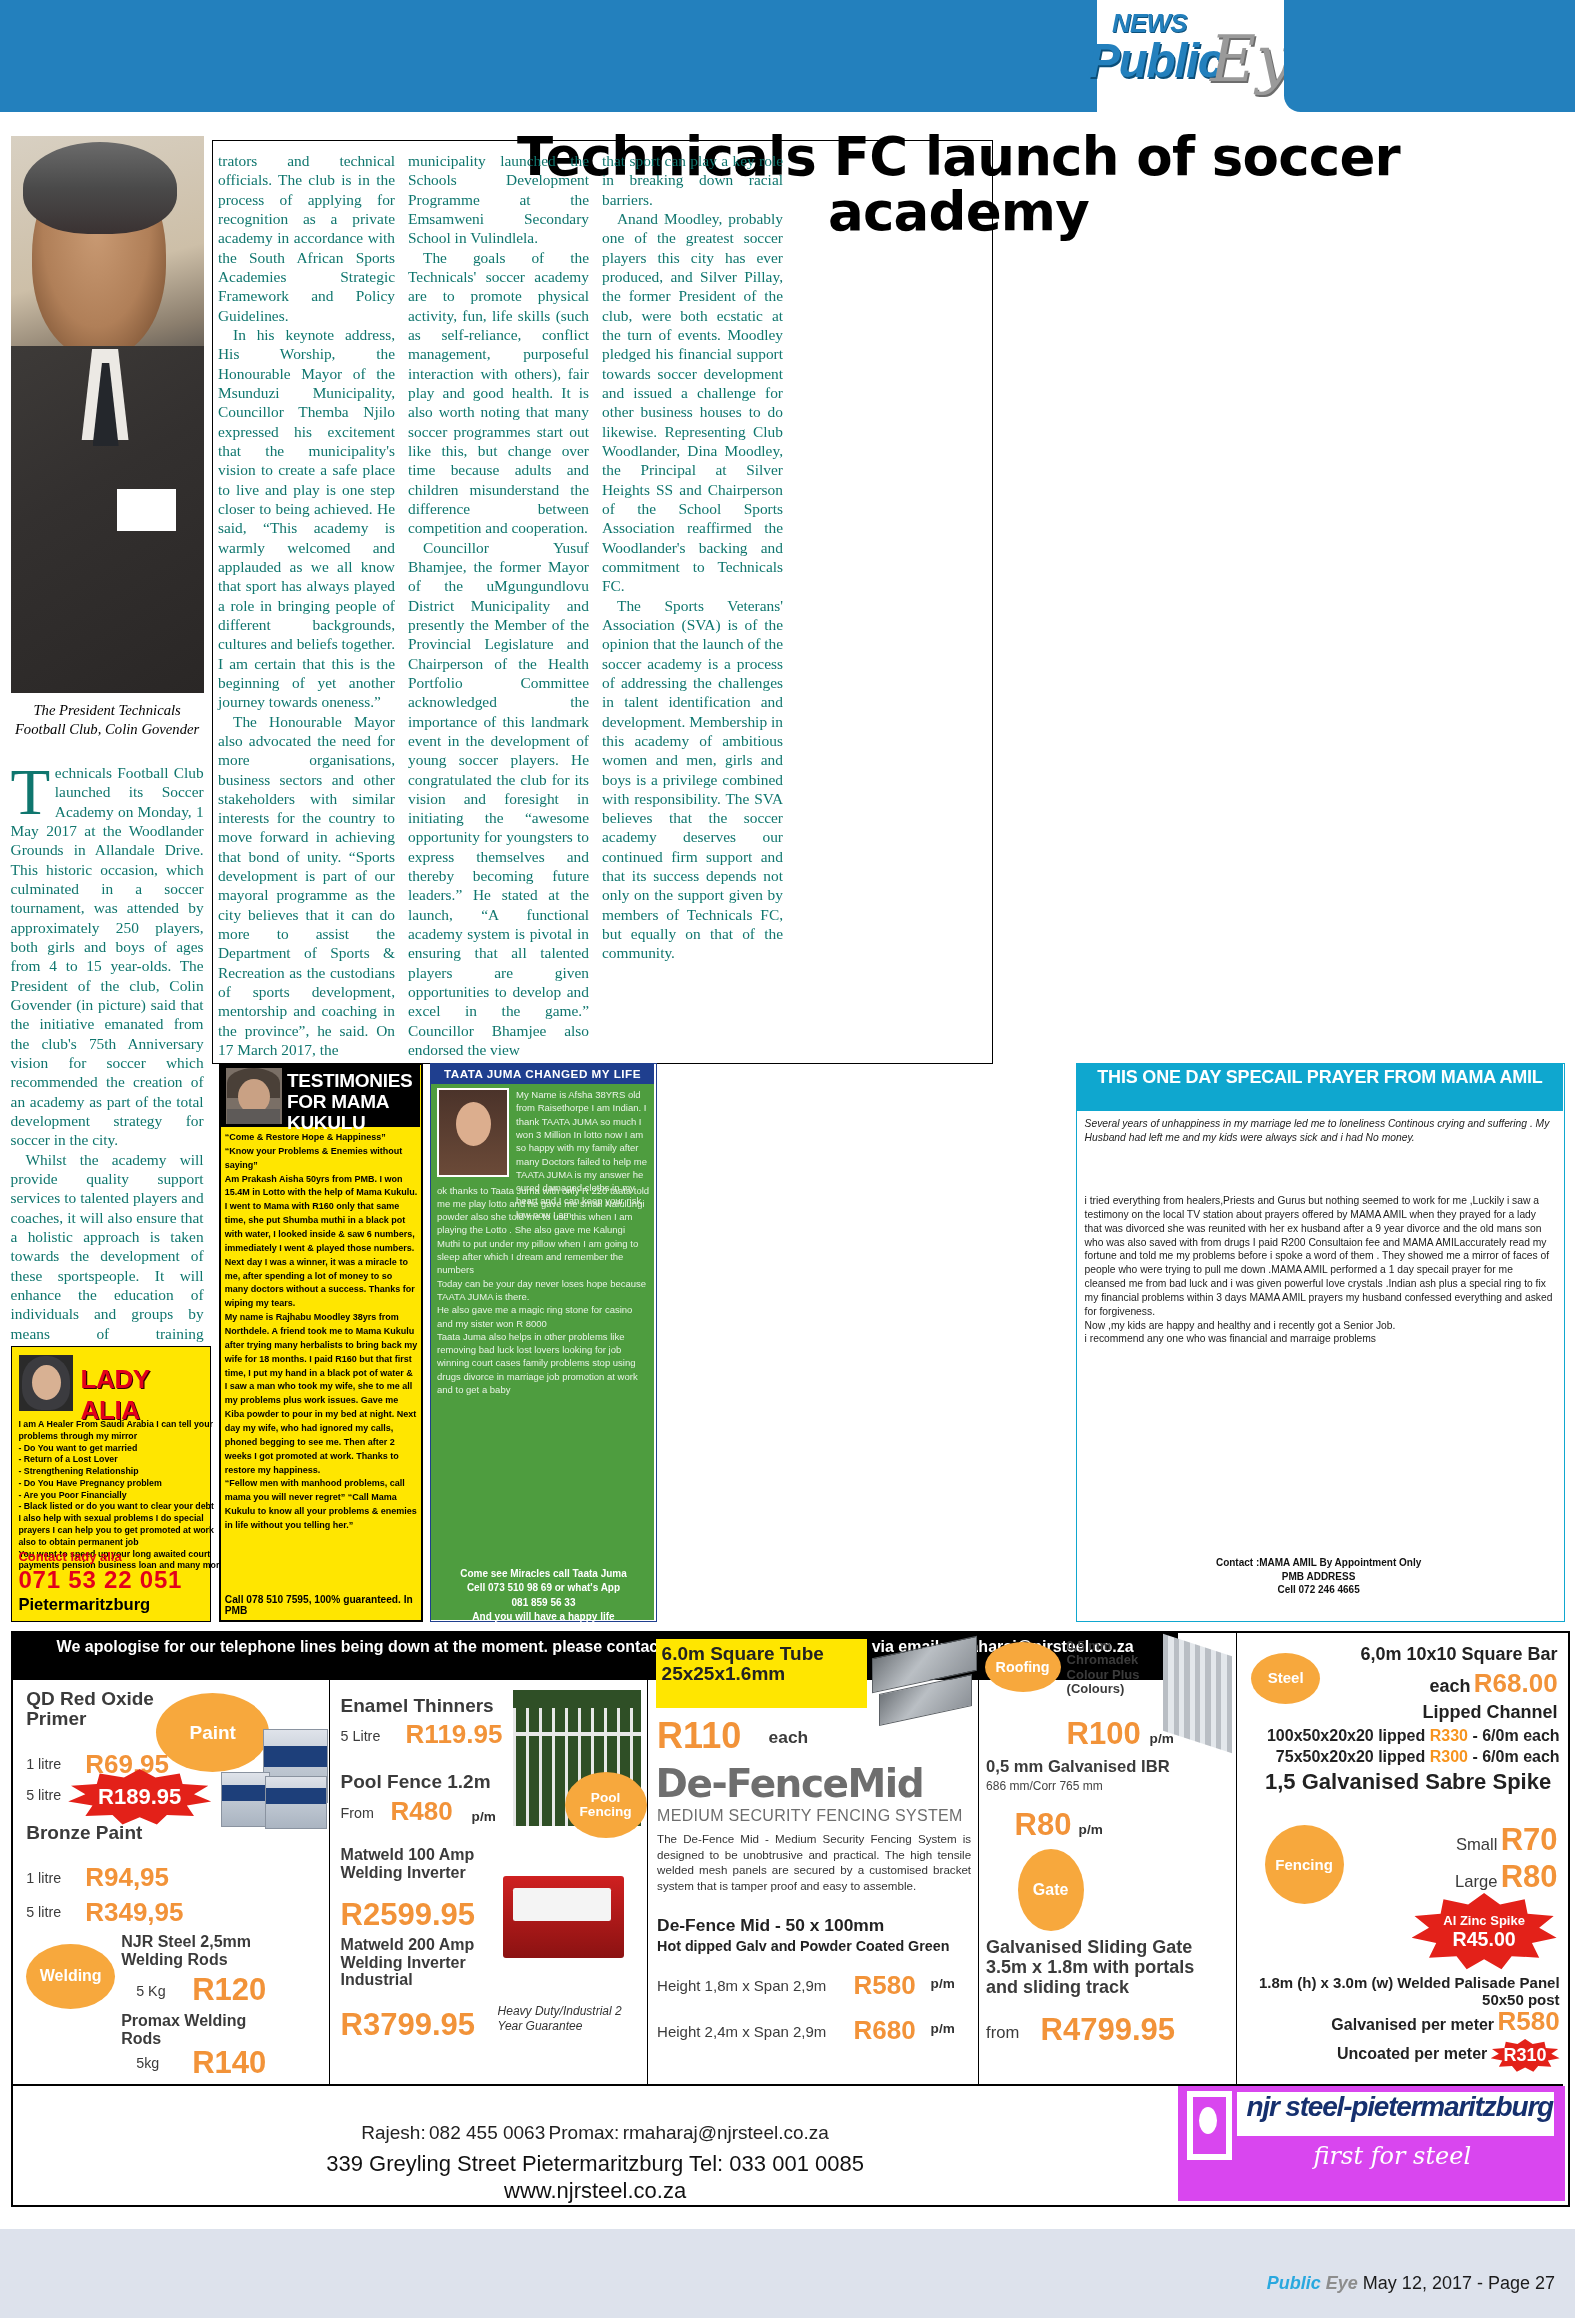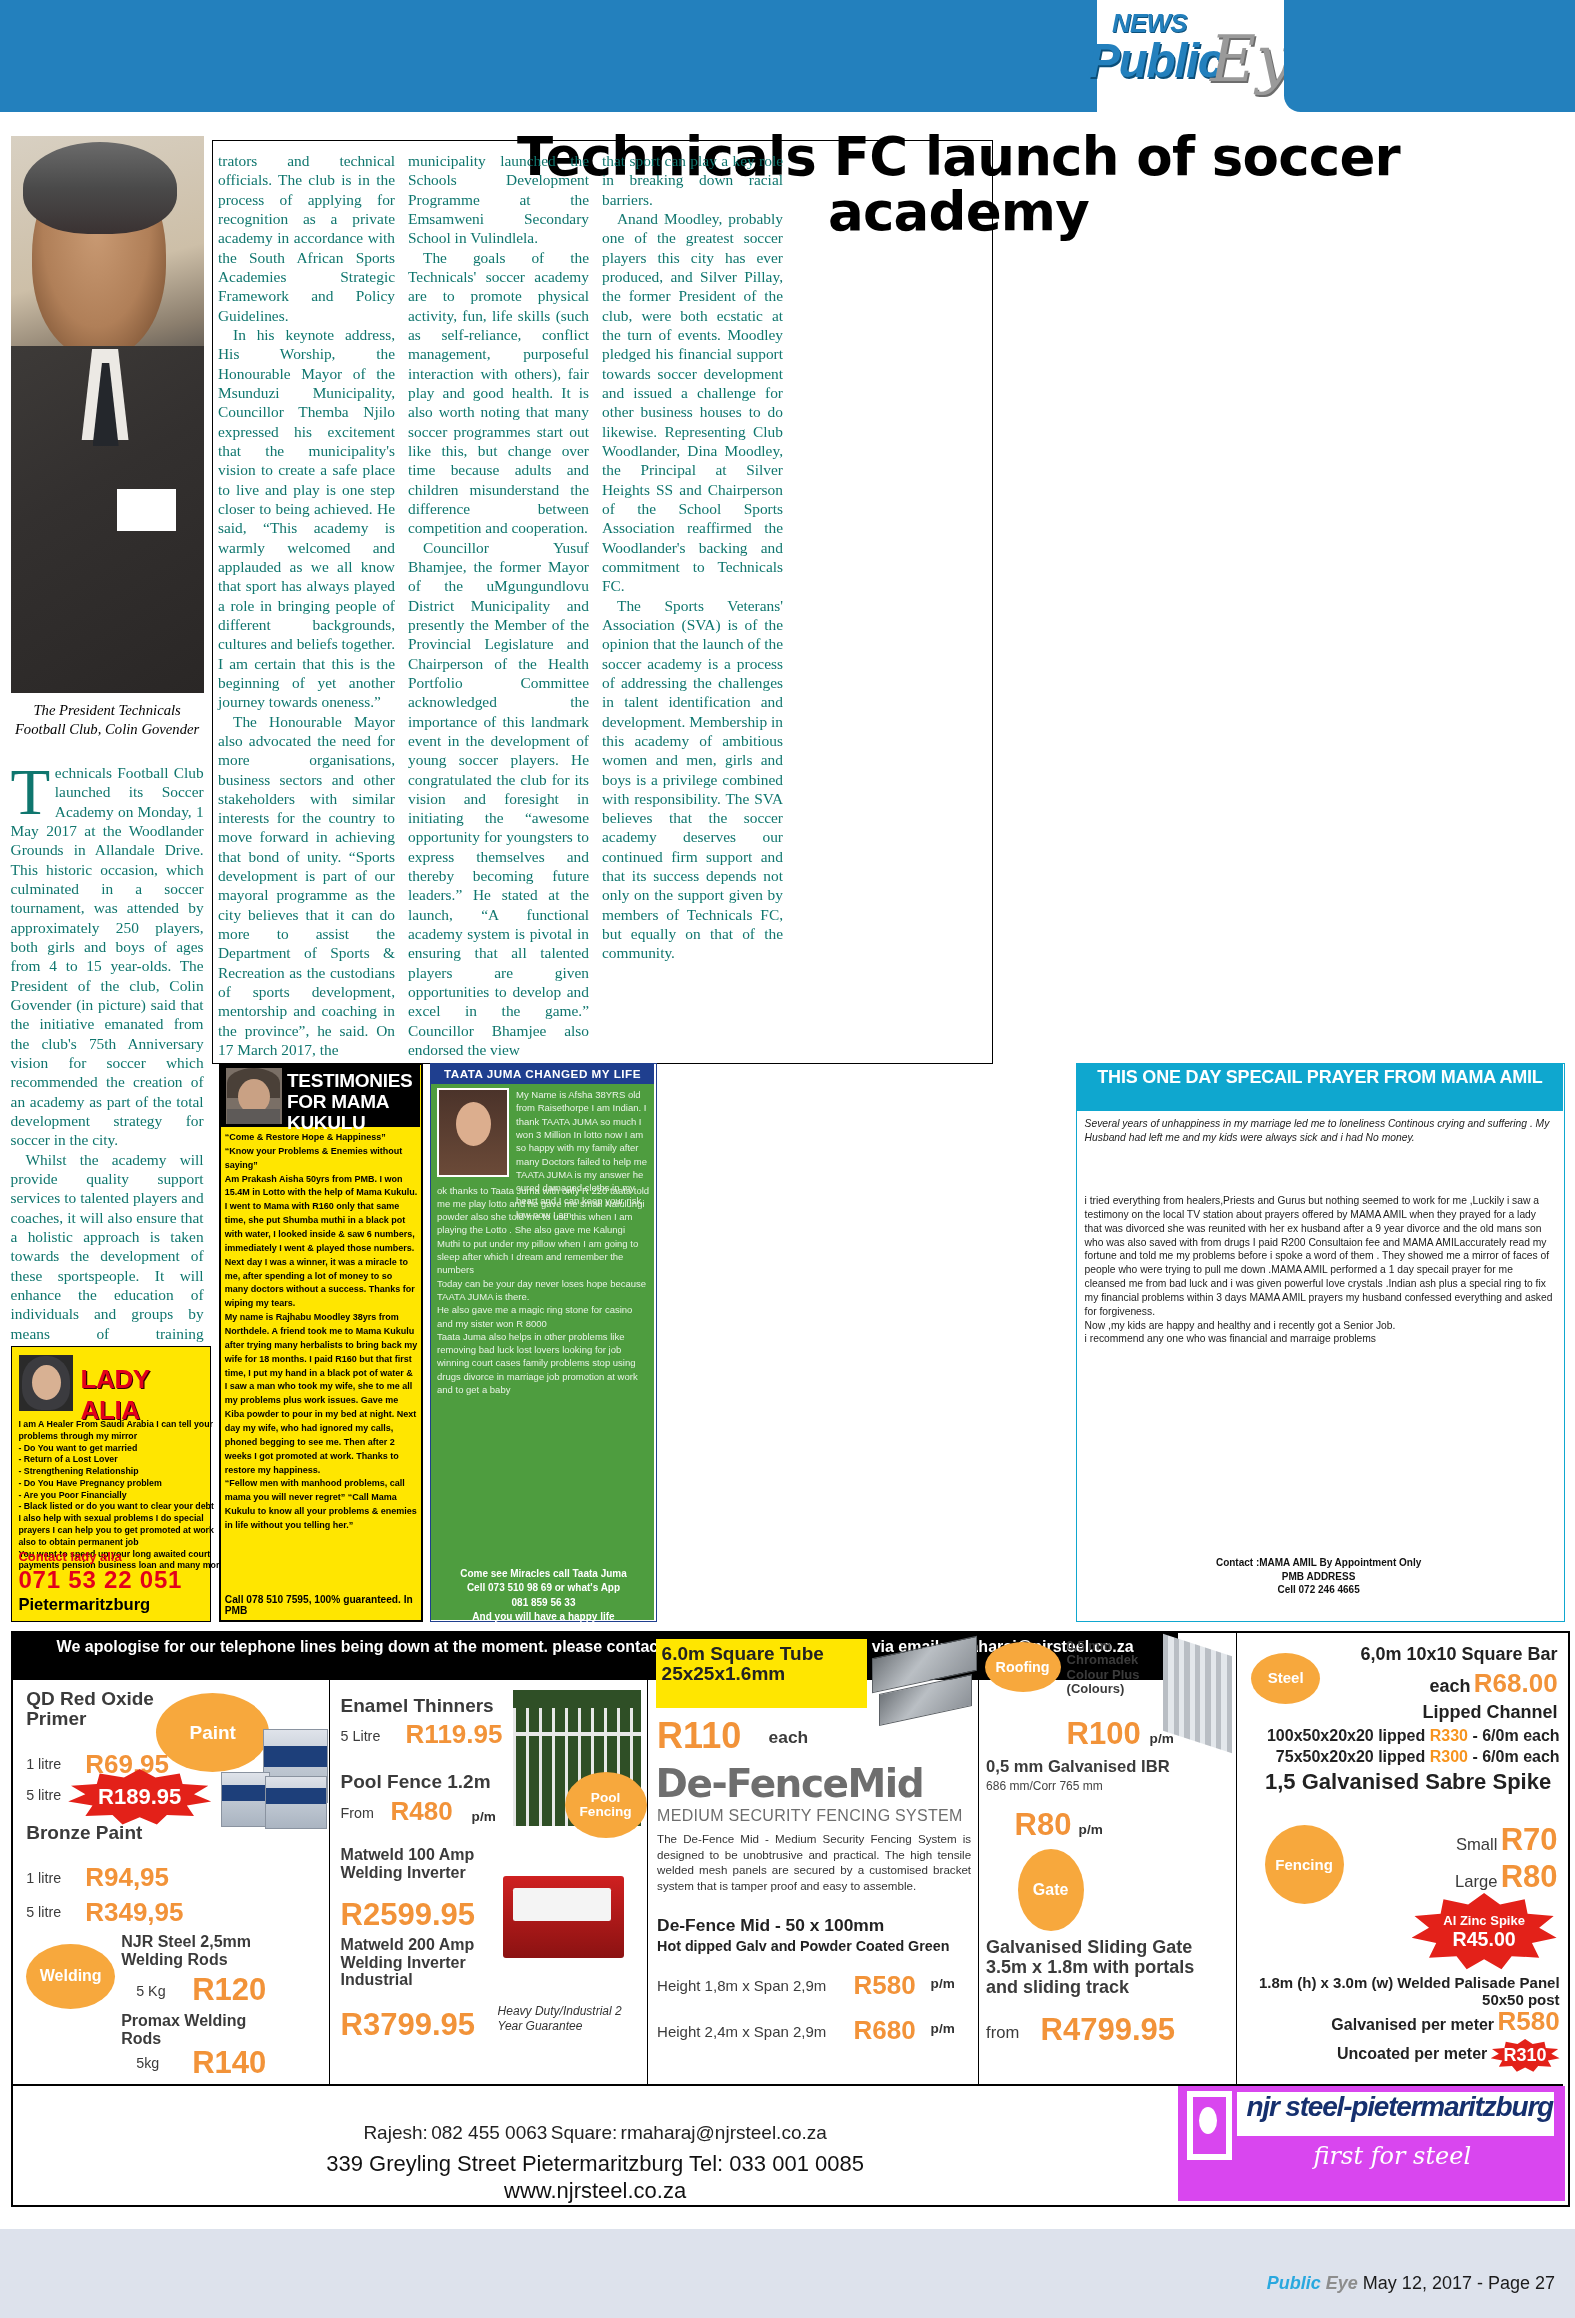--- a/index.html
+++ b/index.html
@@ -454,21 +454,21 @@
       <div style="position:absolute;left:0px;top:403px;width:316px;text-align:right;">
         <span style="font-size:16px;font-weight:bold;color:#222;">Uncoated per meter</span>
         <span class="burst star" style="position:relative;display:inline-flex;width:69px;height:33px;font-size:18px;vertical-align:middle;">R310</span>
       </div>
     </div>
 
     <div class="sa-contactrow">
       <div style="position:absolute;left:0;top:36px;width:1165px;text-align:center;">
         <span class="sa-c2">Rajesh:</span>
         <span class="sa-c2">082 455 0063</span>
-        <span class="sa-c2">Square:</span>
+        <span class="sa-c2">Promax:</span>
         <span class="sa-c2">rmaharaj@njrsteel.co.za</span>
       </div>
       <div class="sa-c3" style="position:absolute;left:0;top:65px;width:1165px;text-align:center;">339 Greyling Street Pietermaritzburg  Tel: 033 001 0085</div>
       <div class="sa-c3" style="position:absolute;left:0;top:92px;width:1165px;text-align:center;">www.njrsteel.co.za</div>
     </div>
 
     <div class="njrbox">
       <div class="njr-sq">
           <div class="dot"></div>
         </div>

